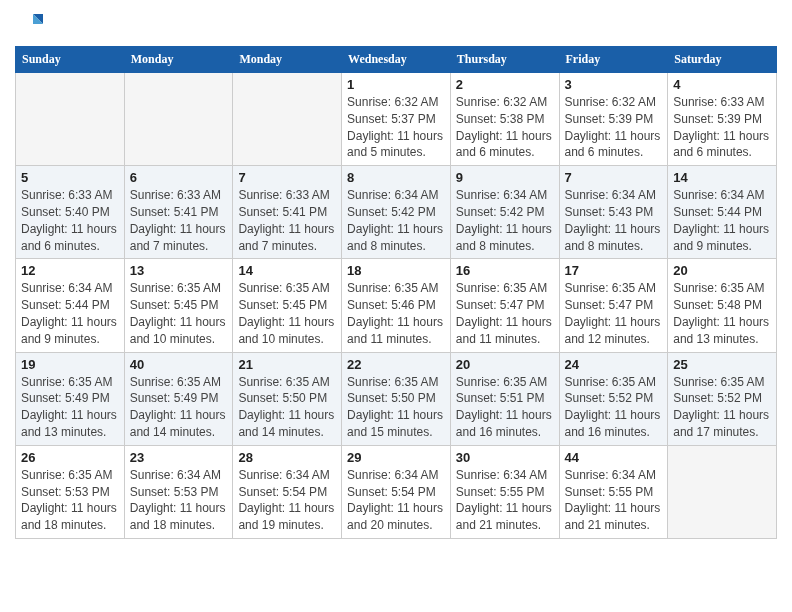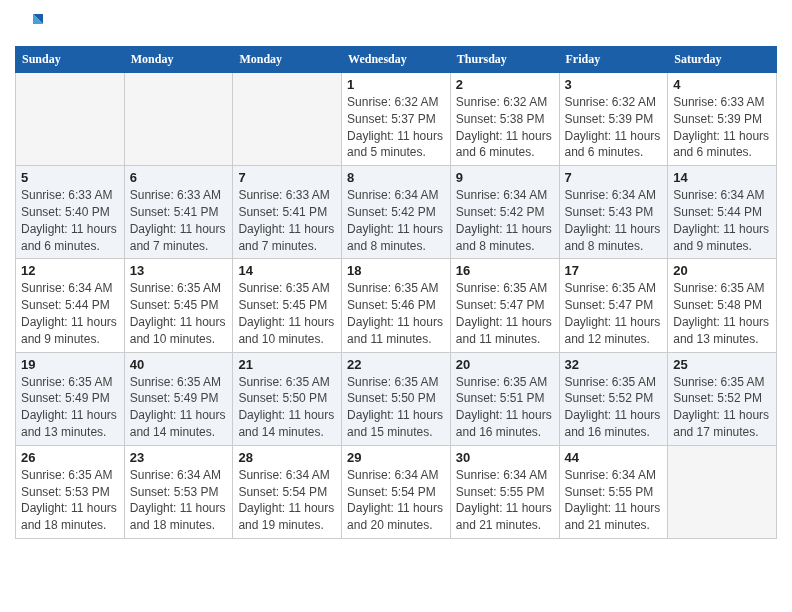--- a/index.html
+++ b/index.html
@@ -225,21 +225,21 @@
           </td>
           <td>
             <span class="day-num">22</span>
             <div class="day-info">Sunrise: 6:35 AM<br>Sunset: 5:50 PM<br>Daylight: 11 hours and 15 minutes.</div>
           </td>
           <td>
             <span class="day-num">20</span>
             <div class="day-info">Sunrise: 6:35 AM<br>Sunset: 5:51 PM<br>Daylight: 11 hours and 16 minutes.</div>
           </td>
           <td>
-            <span class="day-num">32</span>
+            <span class="day-num">24</span>
             <div class="day-info">Sunrise: 6:35 AM<br>Sunset: 5:52 PM<br>Daylight: 11 hours and 16 minutes.</div>
           </td>
           <td>
             <span class="day-num">25</span>
             <div class="day-info">Sunrise: 6:35 AM<br>Sunset: 5:52 PM<br>Daylight: 11 hours and 17 minutes.</div>
           </td>
         </tr>
         <tr>
           <td>
             <span class="day-num">26</span>

